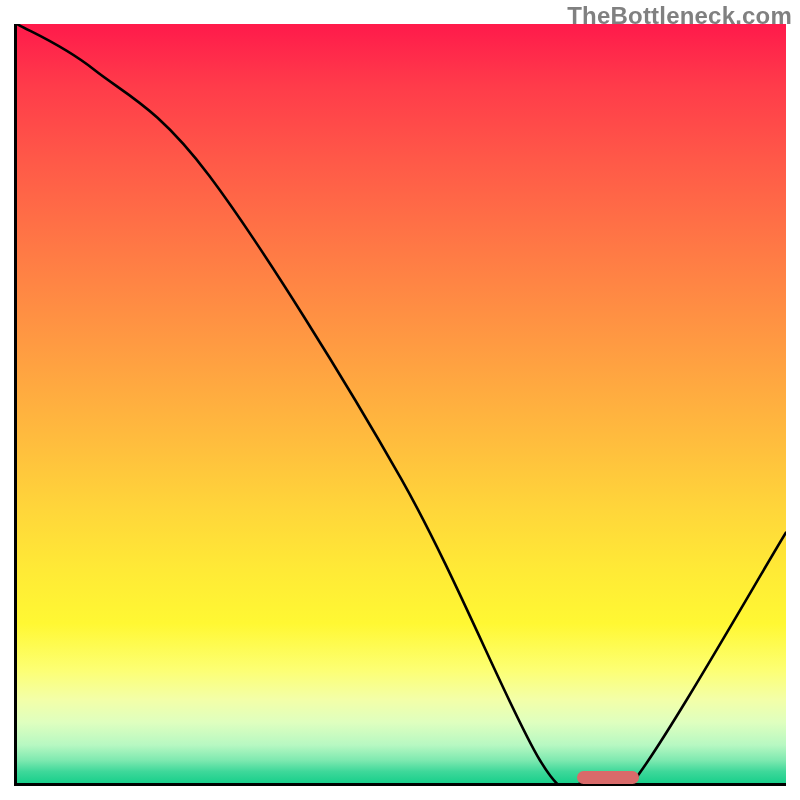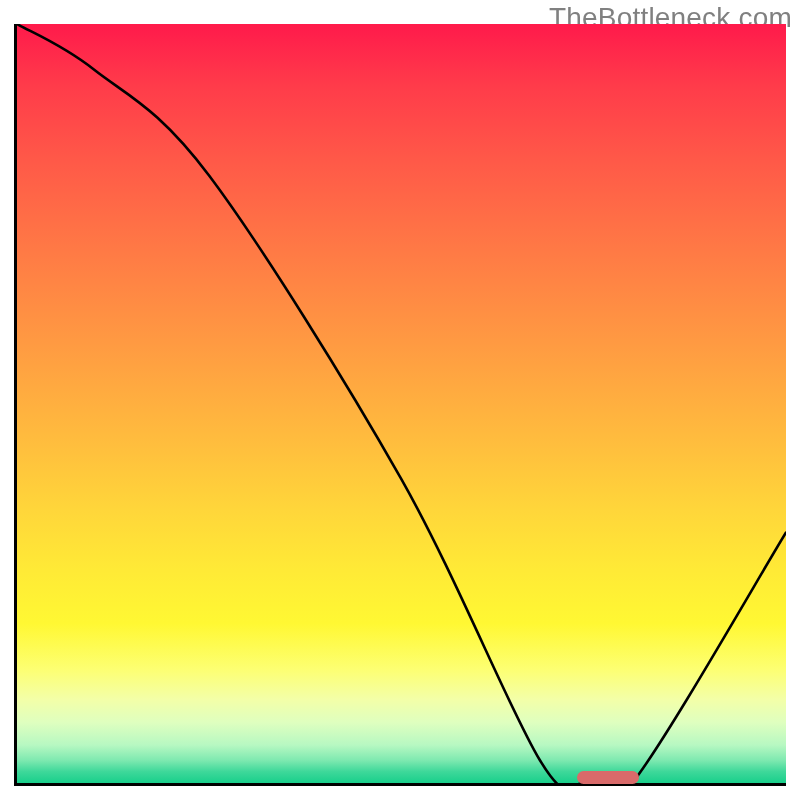--- a/index.html
+++ b/index.html
@@ -14,22 +14,22 @@
   .wrap {
     position: relative;
     width: 800px;
     height: 800px;
   }
   .watermark {
     position: absolute;
     top: 2px;
     right: 8px;
     color: #808080;
-    font-size: 28px;
-    font-weight: 400;
+    font-size: 24px;
+    font-weight: 700;
     letter-spacing: 0.2px;
     user-select: none;
   }
   .plot {
     position: absolute;
     left: 14px;
     top: 24px;
     width: 772px;
     height: 762px;
     border-left: 3px solid #000;

